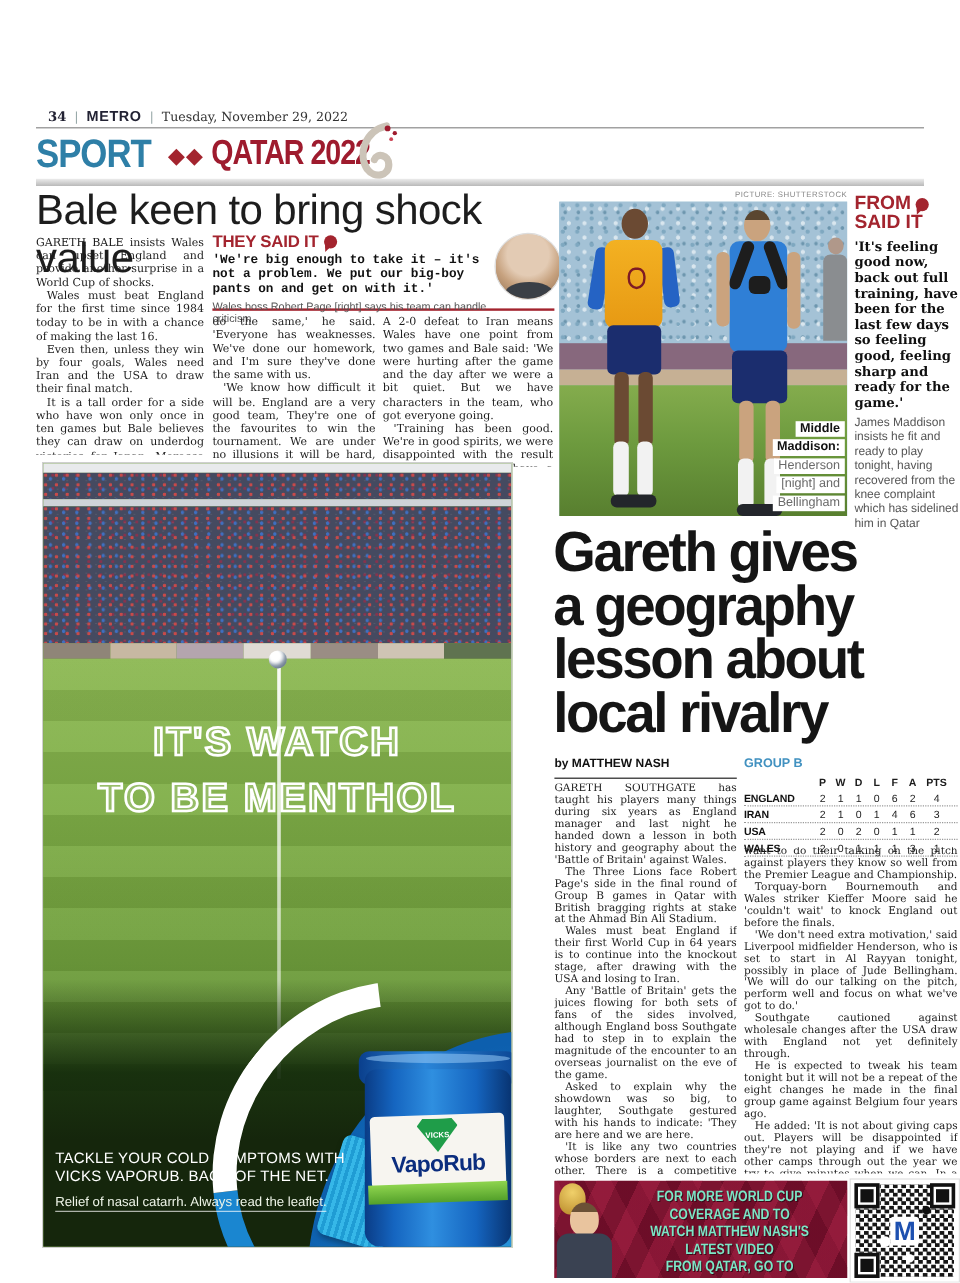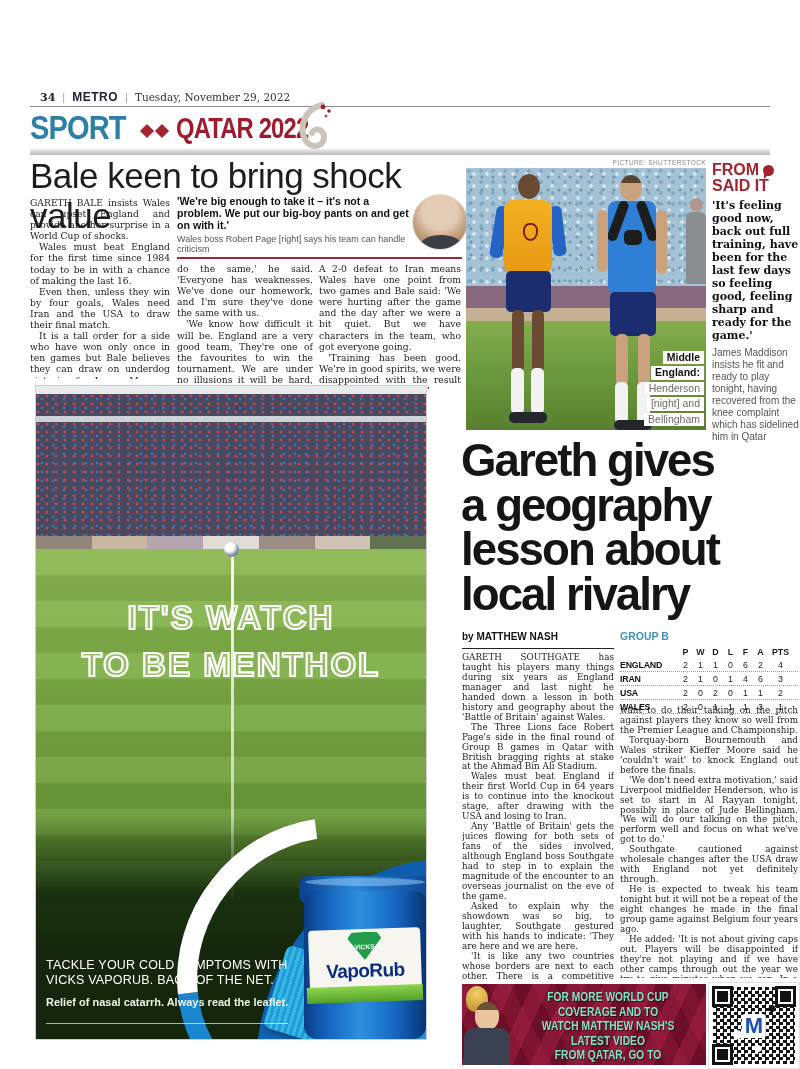--- a/index.html
+++ b/index.html
@@ -36,21 +36,21 @@
   .lead-col2{left:177px;top:263px;width:136px;height:126px;}
   .lead-col3{left:319px;top:263px;width:142px;height:126px;}
 
   
   .quote-box{left:177px;top:193px;width:285px;height:64px;border-bottom:2px solid #a3242e;}
   .kicker{display:flex;align-items:center;gap:5px;font-size:14px;font-weight:800;
           color:#a3242e;letter-spacing:-.2px;}
   .bubble{position:relative;width:11px;height:11px;background:#a3242e;border-radius:50%;}
   .bubble:after{content:"";position:absolute;left:1px;bottom:-3px;border:3px solid transparent;
                 border-top-color:#a3242e;border-left-color:#a3242e;}
-  .qb-quote{margin-top:2px;width:232px;font-family:Liberation Sans, sans-serif;font-weight:bold;
+  .qb-quote{margin-top:2px;width:232px;font-family:Liberation Mono, monospace;font-weight:bold;
             font-size:10.6px;line-height:12.2px;color:#111;}
   .qb-attr{margin-top:2px;width:232px;font-size:9px;color:#555;}
   .page-photo{position:absolute;right:-6px;top:1px;width:54px;height:54px;border-radius:50%;
               background:radial-gradient(circle at 50% 32%,#e3cbb4 0 38%,#c6a17e 60%,#8d6b4e);overflow:hidden;border:1px solid #ddd;}
   .page-shirt{position:absolute;bottom:-4px;left:8px;width:40px;height:18px;border-radius:50% 50% 0 0;background:#3a3f46;}
 
   
   .photo{left:466px;top:168px;width:240px;height:262px;overflow:hidden;background:#a9c6d8;}
   .ph-seats{position:absolute;left:0;top:0;width:100%;height:118px;
     background-color:#a4c2d6;
@@ -150,21 +150,21 @@
   .ad-dark{position:absolute;left:0;top:430px;width:100%;height:223px;
     background:linear-gradient(180deg,rgba(16,38,10,0),rgba(16,38,10,.88) 35%,#15260c 60%);}
   .tagline{position:absolute;left:0;width:100%;text-align:center;font-weight:800;
     font-size:33px;letter-spacing:2px;color:rgba(255,255,255,.14);
     -webkit-text-stroke:2.2px #fff;}
   .tag1{top:213px;}
   .tag2{top:260px;}
   .ad-copy{position:absolute;left:10px;top:572px;color:#fff;font-weight:400;
     font-size:12.5px;line-height:15px;letter-spacing:.2px;}
   .ad-legal{position:absolute;left:10px;top:610px;color:#eef4e8;font-size:11px;
-    border-bottom:1px solid rgba(255,255,255,.65);padding-bottom:15px;font-weight:bold;}
+    border-bottom:1px solid rgba(255,255,255,.65);padding-bottom:1px;}
   .corner-blue{position:absolute;right:-20px;bottom:-30px;width:190px;height:210px;
     background:radial-gradient(circle at 95% 95%,#2a9ae0,#0d5fae 70%);border-top-left-radius:100%;}
   .swoosh{position:absolute;right:-45px;bottom:-85px;width:250px;height:270px;border-radius:50%;
     border:20px solid transparent;border-left-color:#fff;border-bottom-color:#1a86d0;
     transform:rotate(38deg);}
   .armband{position:absolute;left:238px;top:565px;width:58px;height:86px;border-radius:7px;
     background:repeating-linear-gradient(90deg,#36b7e8 0 3px,#1f9cd4 3px 6px);
     transform:rotate(17deg);box-shadow:2px 3px 5px rgba(0,0,0,.35);}
   .jar{position:absolute;left:268px;top:505px;width:122px;height:148px;border-radius:10px 10px 13px 13px;
     background:linear-gradient(90deg,#0a3c86,#1565c0 20%,#2f8fe0 46%,#1565c0 76%,#083472);}
@@ -213,20 +213,24 @@
 
   <div class="abs lead-col lead-col1 bodytext">
 
   <p>GARETH BALE insists Wales can upset England and provide another surprise in a World Cup of shocks.</p>
       <p>Wales must beat England for the first time since 1984 today to be in with a chance of making the last 16.</p>
       <p>Even then, unless they win by four goals, Wales need Iran and the USA to draw their final match.</p>
       <p>It is a tall order for a side who have won only once in ten games but Bale believes they can draw on underdog victories for Japan, Morocco and Saudi Arabia over Germany, Belgium and Argentina respectively.</p>
     </div>
 
   <div class="abs quote-box">
+    <div class="kicker">
+      <span>THEY SAID IT</span>
+      <span class="bubble"></span>
+    </div>
     <div class="qb-quote">'We're big enough to take it – it's not a problem. We put our big-boy pants on and get on with it.'</div>
     <div class="qb-attr">Wales boss Robert Page [right] says his team can handle criticism</div>
     <div class="page-photo">
       <div class="page-shirt"></div>
     </div>
   </div>
 
   <div class="abs lead-col lead-col2 bodytext">
 
   <p>do the same,' he said. 'Everyone has weaknesses. We've done our homework, and I'm sure they've done the same with us.</p>
@@ -270,21 +274,21 @@
     <div class="p-rect" style="left:149px;top:214px;width:13px;height:42px;background:#f2f2f2;"></div>
     <div class="p-rect" style="left:171px;top:214px;width:13px;height:42px;background:#f2f2f2;"></div>
     <div class="p-rect" style="left:148px;top:252px;width:38px;height:10px;background:#23262b;"></div>
 
     <div class="p-head" style="left:224px;top:30px;width:13px;height:14px;background:#b0988a;"></div>
     <div class="p-rect" style="left:220px;top:44px;width:20px;height:72px;background:#8a8d90;border-radius:6px 6px 0 0;"></div>
 
     <div class="caption">
       <span class="cap-bold">
         
-      <span class="cap-chip">Middle</span><span class="cap-chip">England:</span></span>
+      <span class="cap-chip">Middle</span><span class="cap-chip">Maddison:</span></span>
       <span class="cap-rest">
         
       <span class="cap-chip">Henderson</span><span class="cap-chip">[night] and</span><span class="cap-chip">Bellingham</span></span>
     </div>
   </div>
 
   <div class="abs sidebar">
     <div class="sb-kick">
       <span>FROM</span>
       <span class="bubble"></span>

